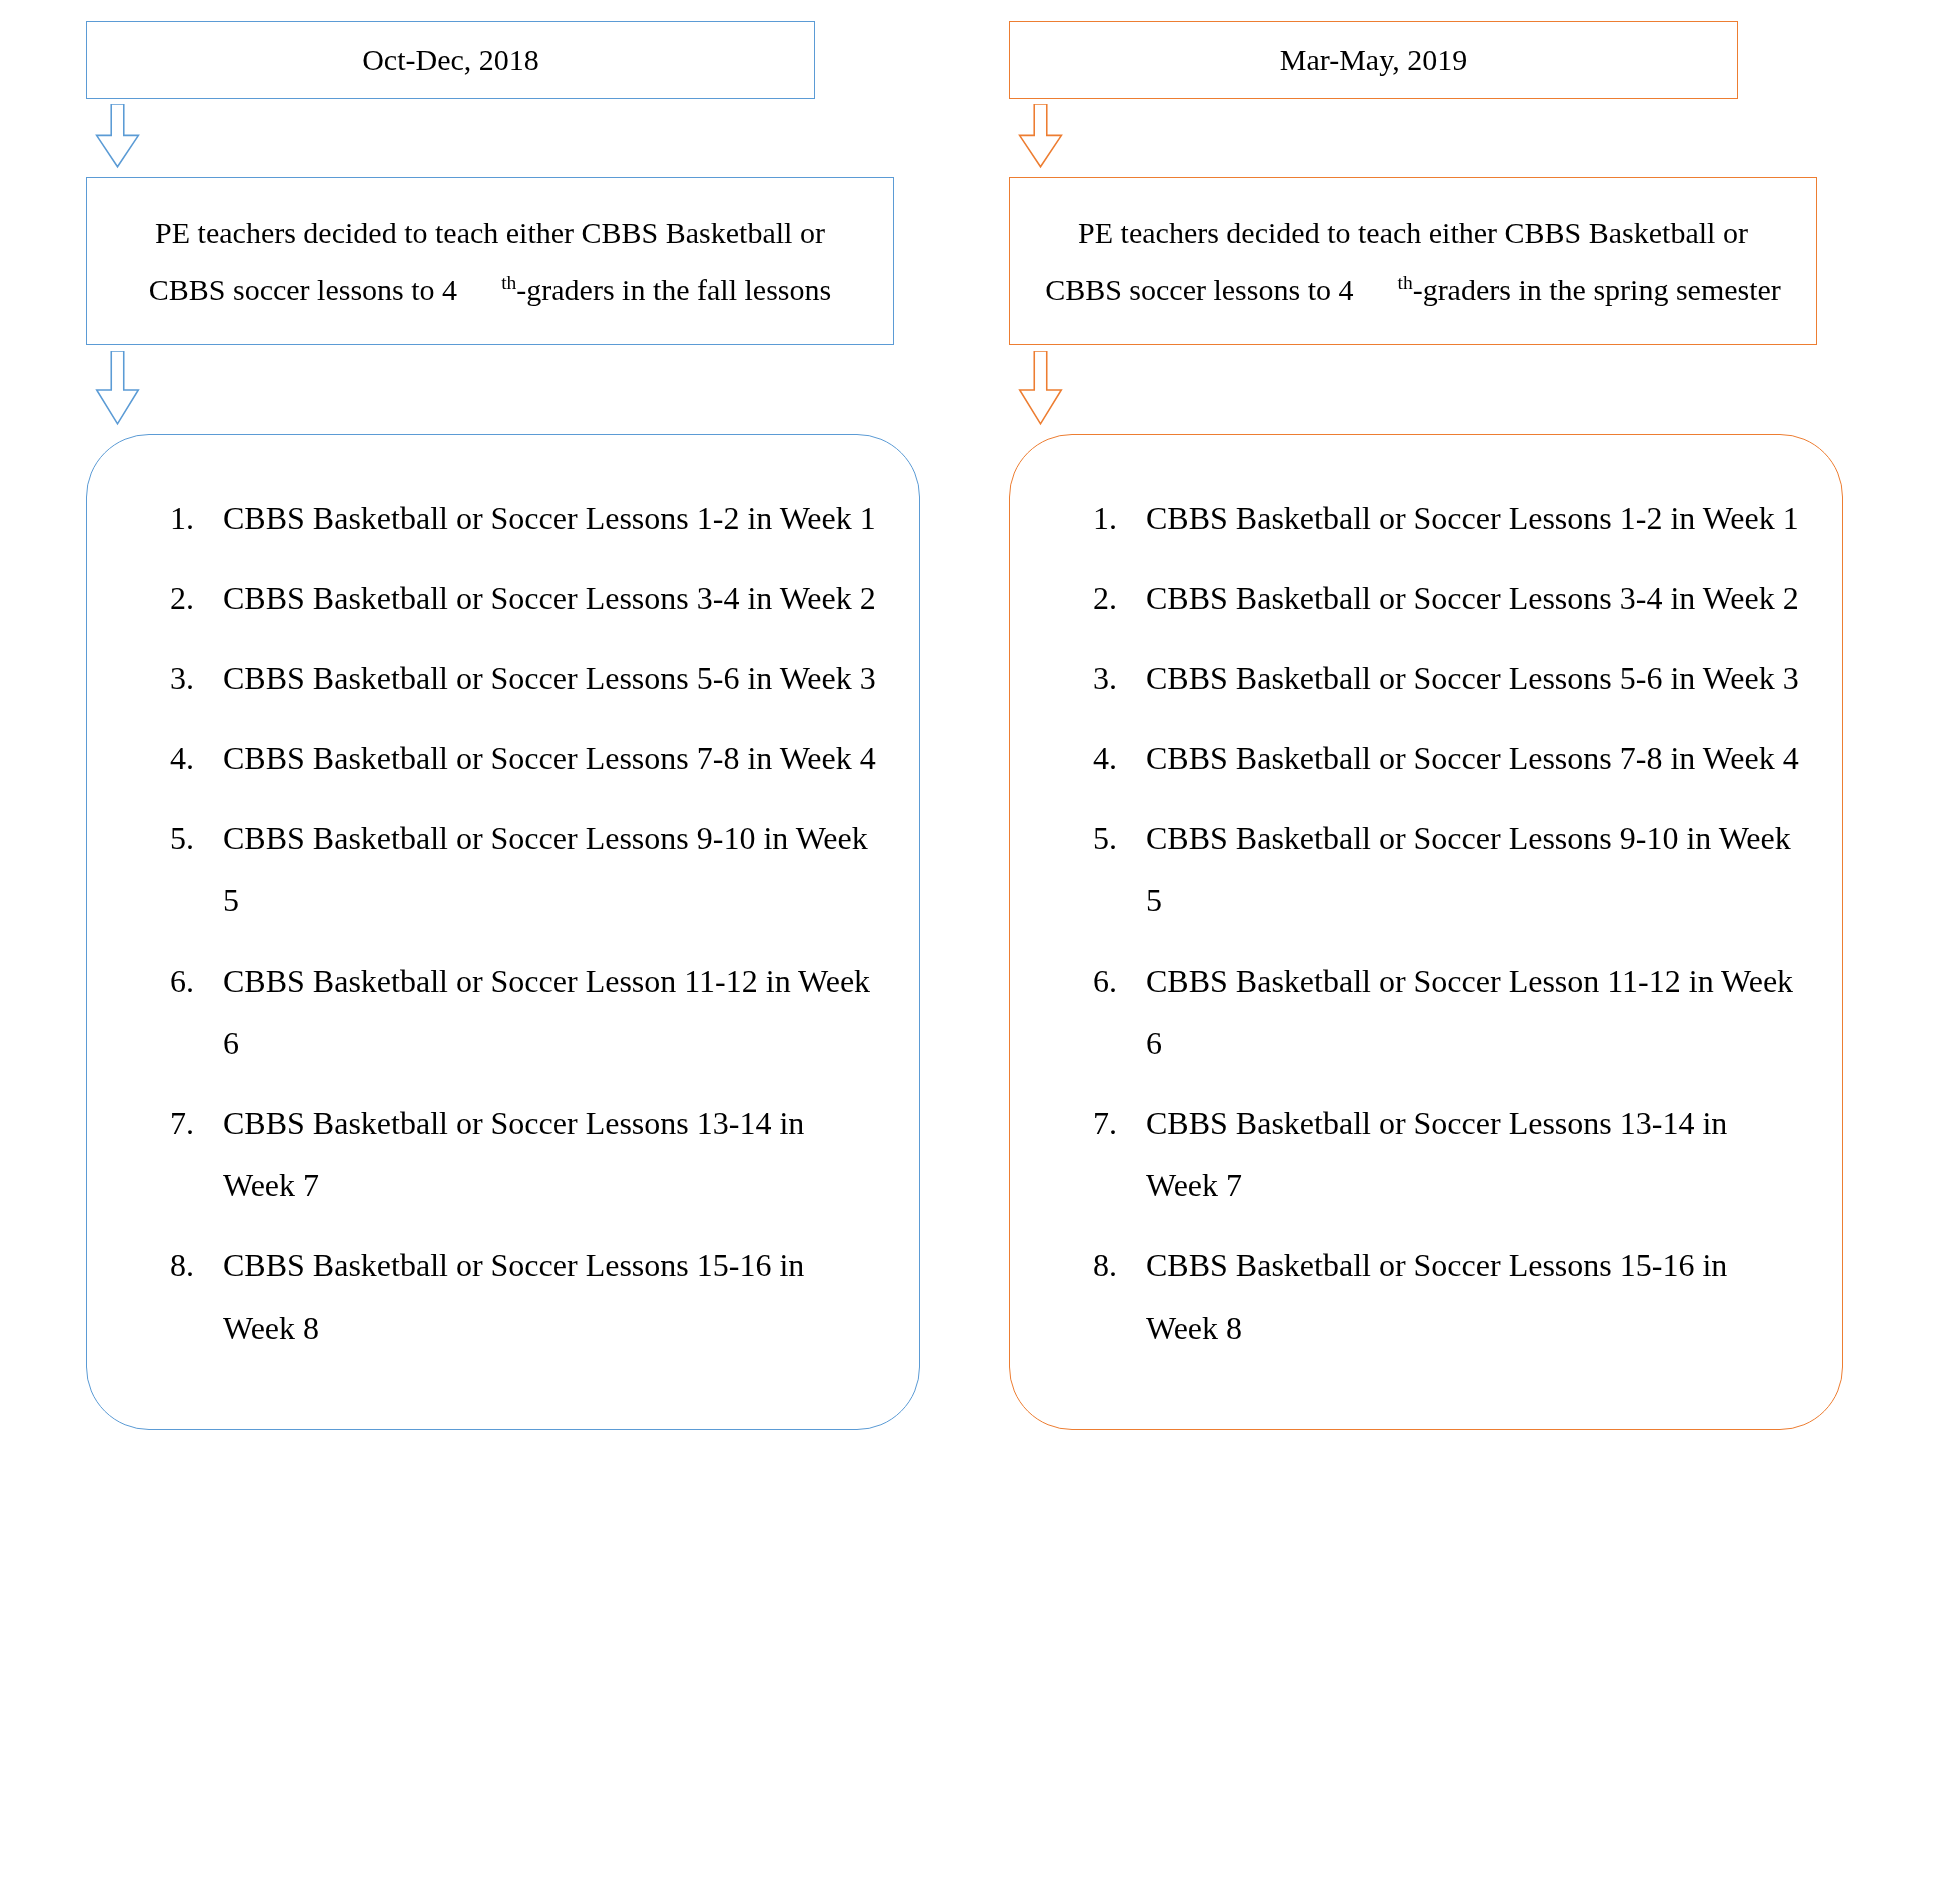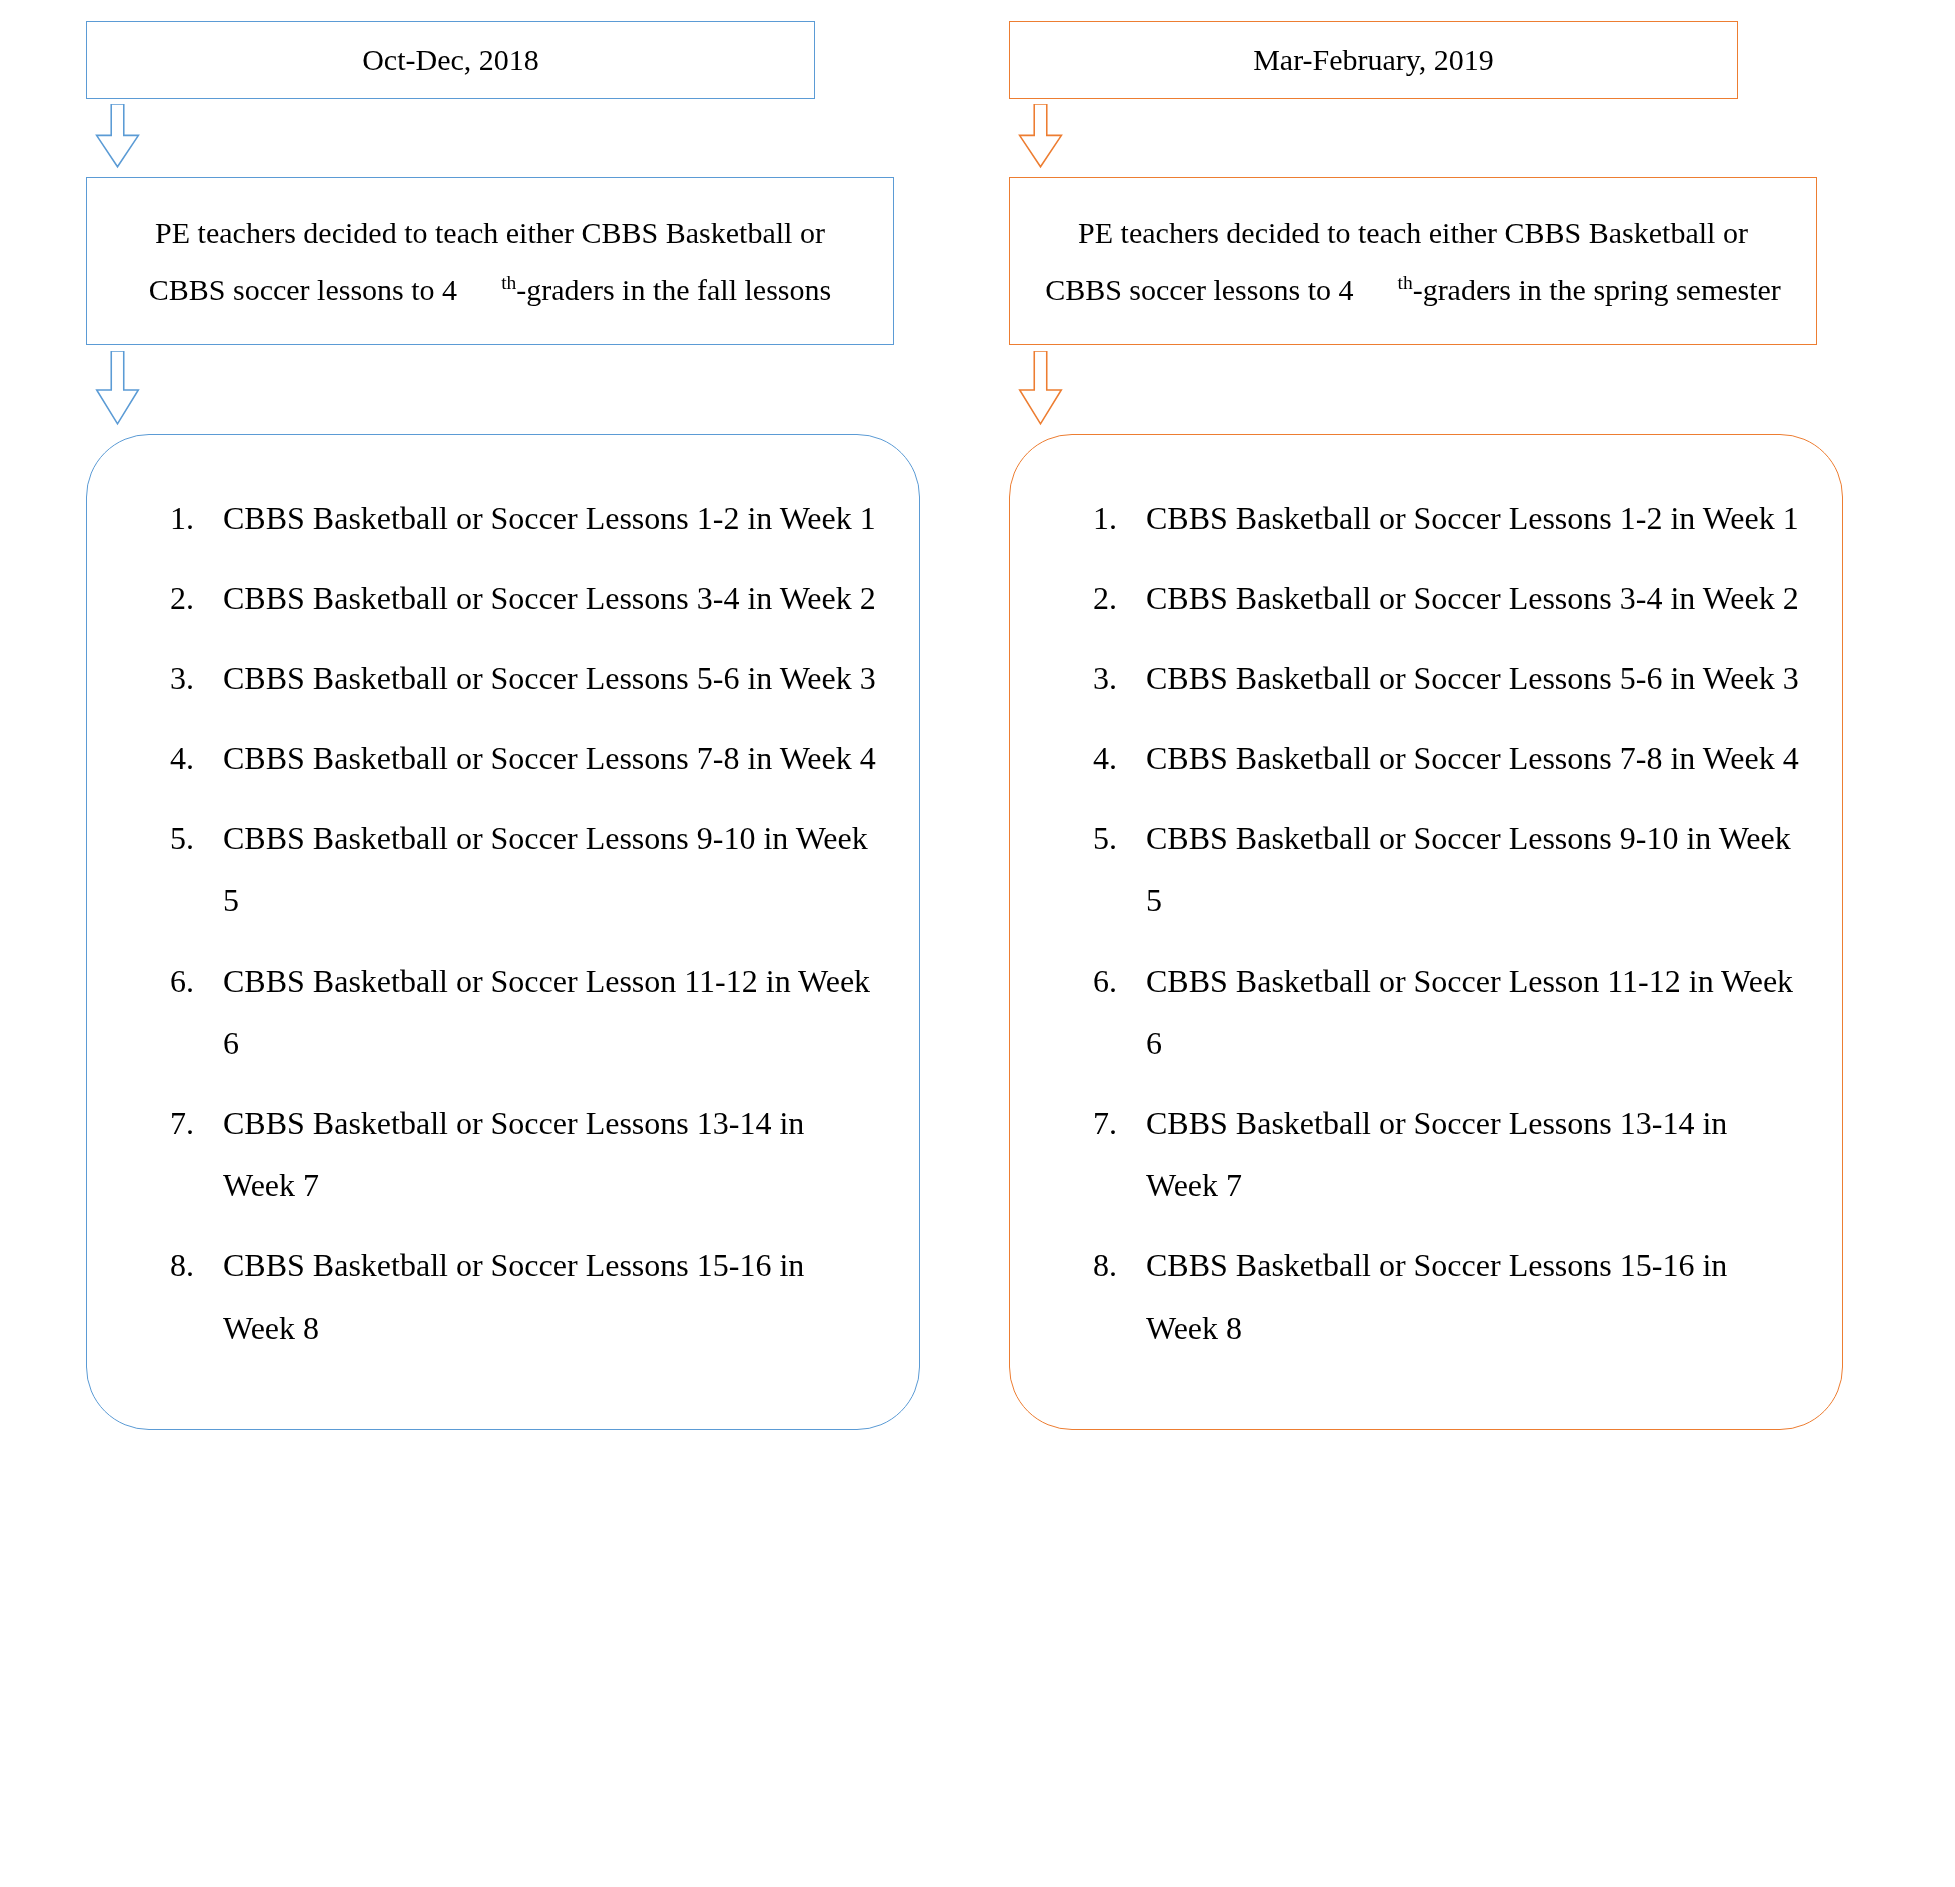--- a/index.html
+++ b/index.html
@@ -106,21 +106,21 @@
         <li>CBBS Basketball or Soccer Lessons 9-10 in Week 5</li>
         <li>CBBS Basketball or Soccer Lesson 11-12 in Week 6</li>
         <li>CBBS Basketball or Soccer Lessons 13-14 in Week 7</li>
         <li>CBBS Basketball or Soccer Lessons 15-16 in Week 8</li>
       </ol>
     </div>
   </div>
 
   <div class="column">
     <div class="date-box orange">
-      <span>Mar-February, 2019</span>
+      <span>Mar-May, 2019</span>
     </div>
 
     <div class="arrow-wrap">
       <svg width="63" height="68" viewBox="0 0 120 130">
         <path d="M48 0 L48 60 L20 60 L60 120 L100 60 L72 60 L72 0 Z" fill="#ffffff" stroke="#ed7d31" stroke-width="3"></path>
       </svg>
     </div>
 
     <div class="desc-box orange">
       <span>PE teachers decided to teach either CBBS Basketball or CBBS soccer lessons to 4</span><sup>th</sup><span>-graders in the spring semester</span>

